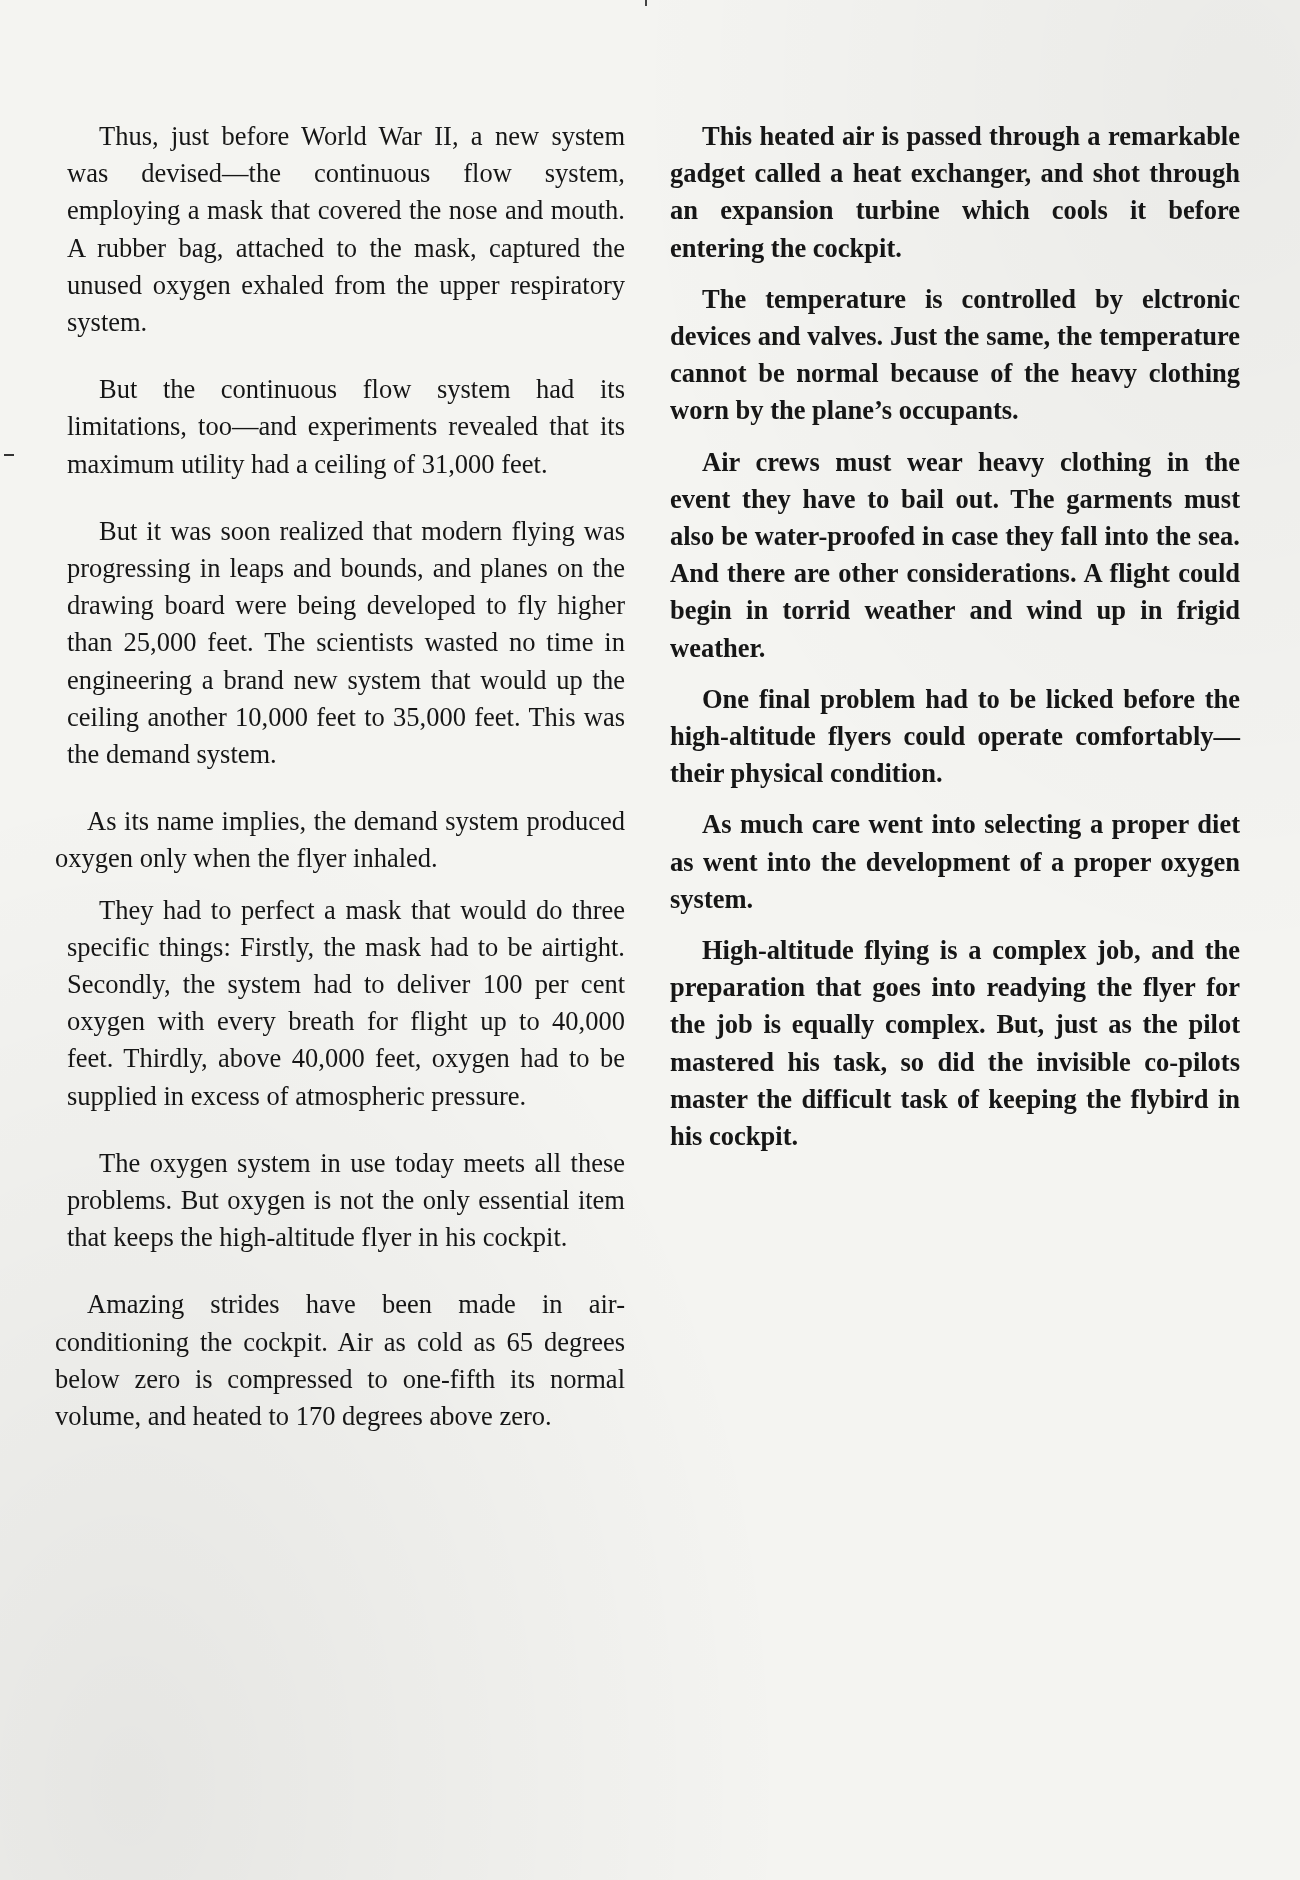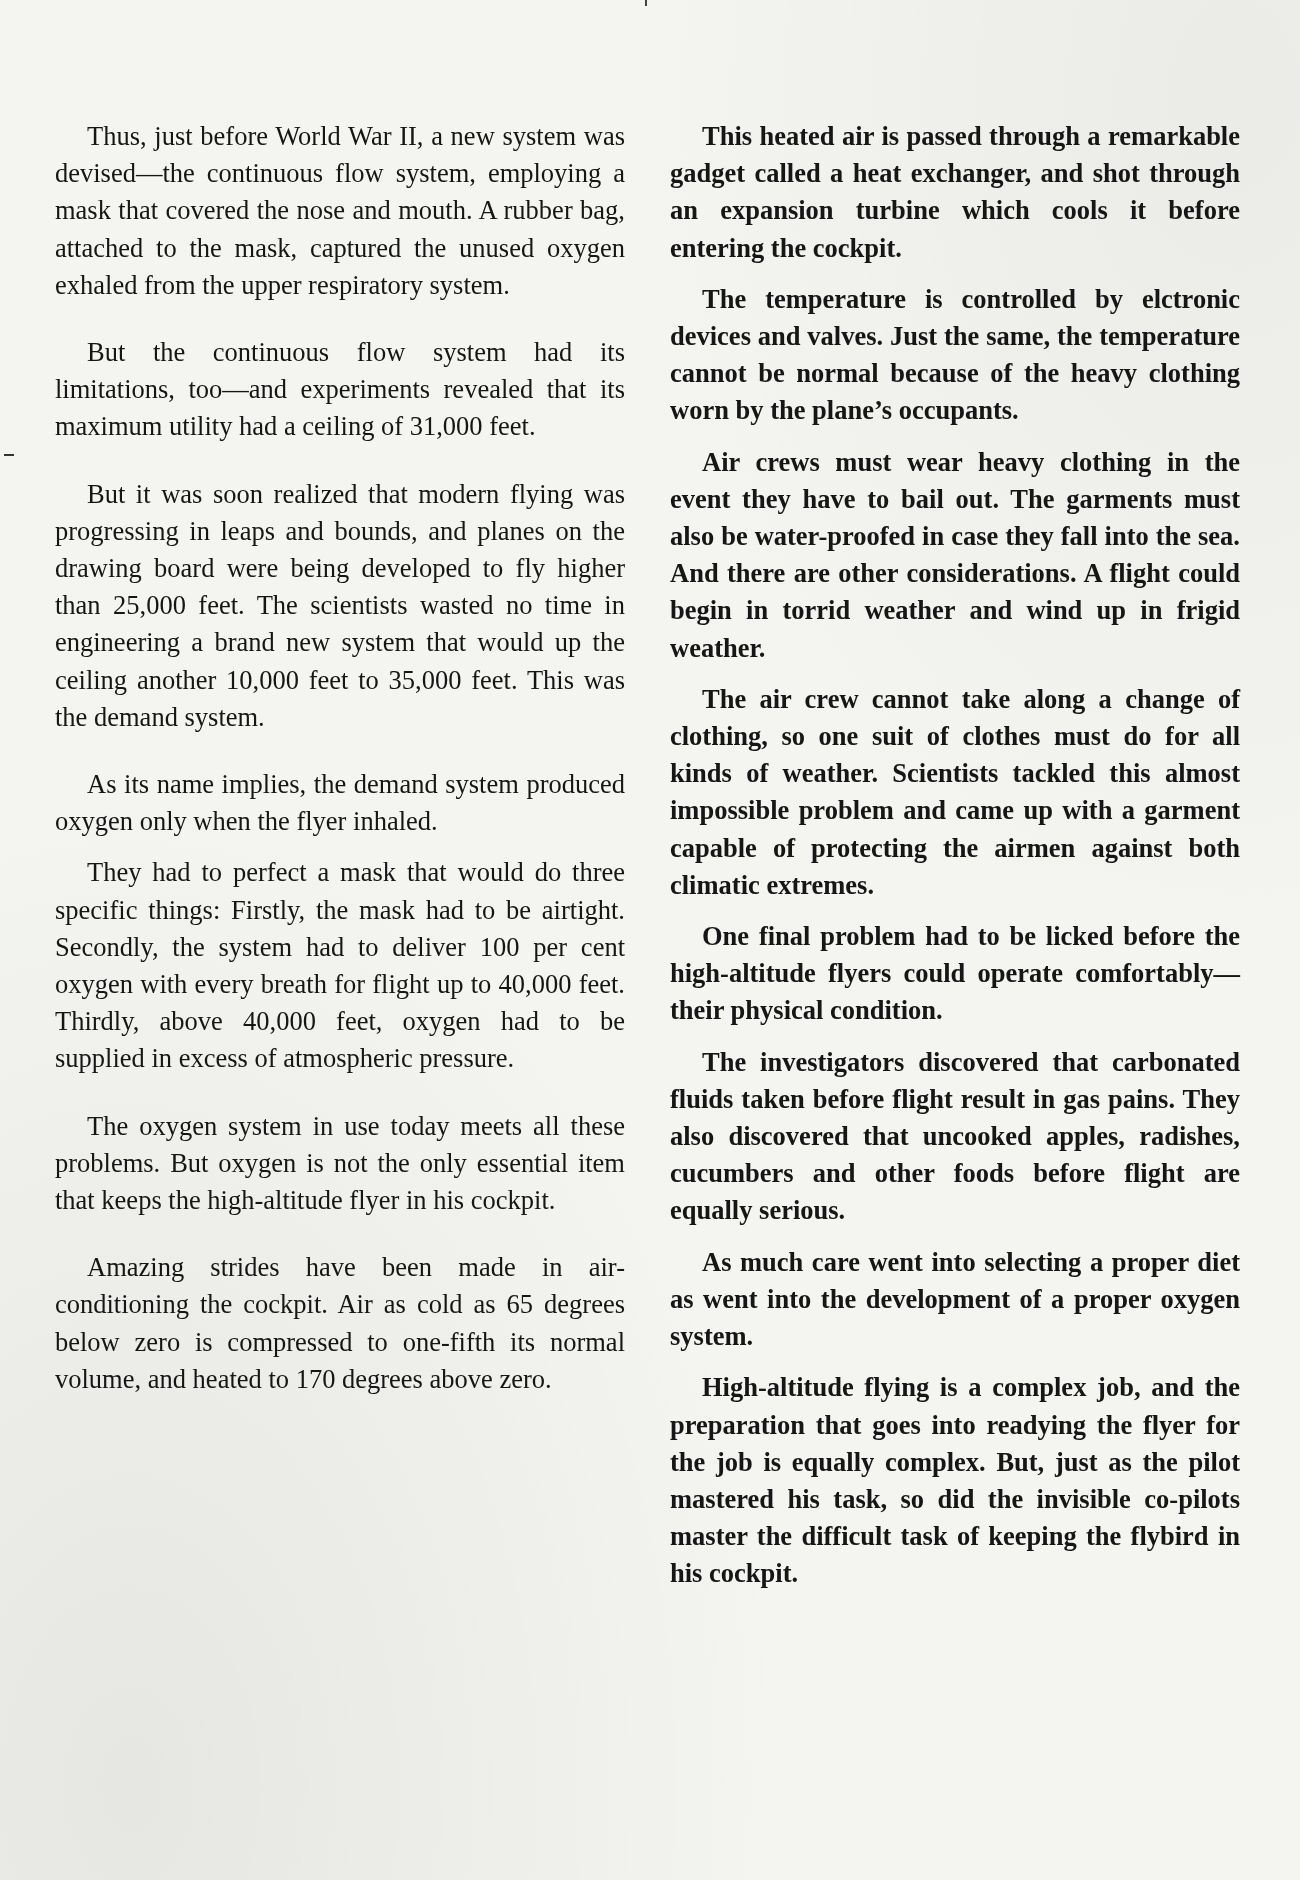--- a/index.html
+++ b/index.html
@@ -33,21 +33,21 @@
       line-height: 37.2px;
       text-align: justify;
       hyphens: manual;
     }
     .col-left { left: 55px; }
     .col-right { left: 670px; font-weight: bold; }
     .para {
       margin: 0 0 14px 0;
       text-indent: 32px;
     }
-    .col-left .para.gap-lg { margin-bottom: 30px; }
+    .col-left .para.gap-lg { margin-bottom: 30px; margin-left: 12px; }
     .margin-mark {
       position: absolute;
       left: 4px;
       top: 454px;
       width: 10px;
       height: 2px;
       background: #333;
     }
     .top-mark {
       position: absolute;
@@ -72,19 +72,17 @@
     <p class="para">As its name implies, the demand system produced oxygen only when the flyer inhaled.</p>
     <p class="para gap-lg">They had to perfect a mask that would do three specific things: Firstly, the mask had to be airtight. Secondly, the system had to deliver 100 per cent oxygen with every breath for flight up to 40,000 feet. Thirdly, above 40,000 feet, oxygen had to be supplied in excess of atmospheric pressure.</p>
     <p class="para gap-lg">The oxygen system in use today meets all these problems. But oxygen is not the only essential item that keeps the high-altitude flyer in his cockpit.</p>
     <p class="para">Amazing strides have been made in air-conditioning the cockpit. Air as cold as 65 degrees below zero is compressed to one-fifth its normal volume, and heated to 170 degrees above zero.</p>
   </div>
 
   <div class="column col-right">
     <p class="para">This heated air is passed through a remarkable gadget called a heat exchanger, and shot through an expansion turbine which cools it before entering the cockpit.</p>
     <p class="para">The temperature is controlled by elctronic devices and valves. Just the same, the temperature cannot be normal because of the heavy clothing worn by the plane’s occupants.</p>
     <p class="para">Air crews must wear heavy clothing in the event they have to bail out. The garments must also be water-proofed in case they fall into the sea. And there are other considerations. A flight could begin in torrid weather and wind up in frigid weather.</p>
-    <p class="para">The air crew cannot take along a change of clothing, so one suit of clothes must do for all kinds of weather. Scientists tackled this almost impossible problem and came up with a garment capable of protecting the airmen against both climatic extremes.</p>
     <p class="para">One final problem had to be licked before the high-altitude flyers could operate comfortably—their physical condition.</p>
-    <p class="para">The investigators discovered that carbonated fluids taken before flight result in gas pains. They also discovered that uncooked apples, radishes, cucumbers and other foods before flight are equally serious.</p>
     <p class="para">As much care went into selecting a proper diet as went into the development of a proper oxygen system.</p>
     <p class="para">High-altitude flying is a complex job, and the preparation that goes into readying the flyer for the job is equally complex. But, just as the pilot mastered his task, so did the invisible co-pilots master the difficult task of keeping the flybird in his cockpit.</p>
   </div>
 </div>
 
 </body></html>

